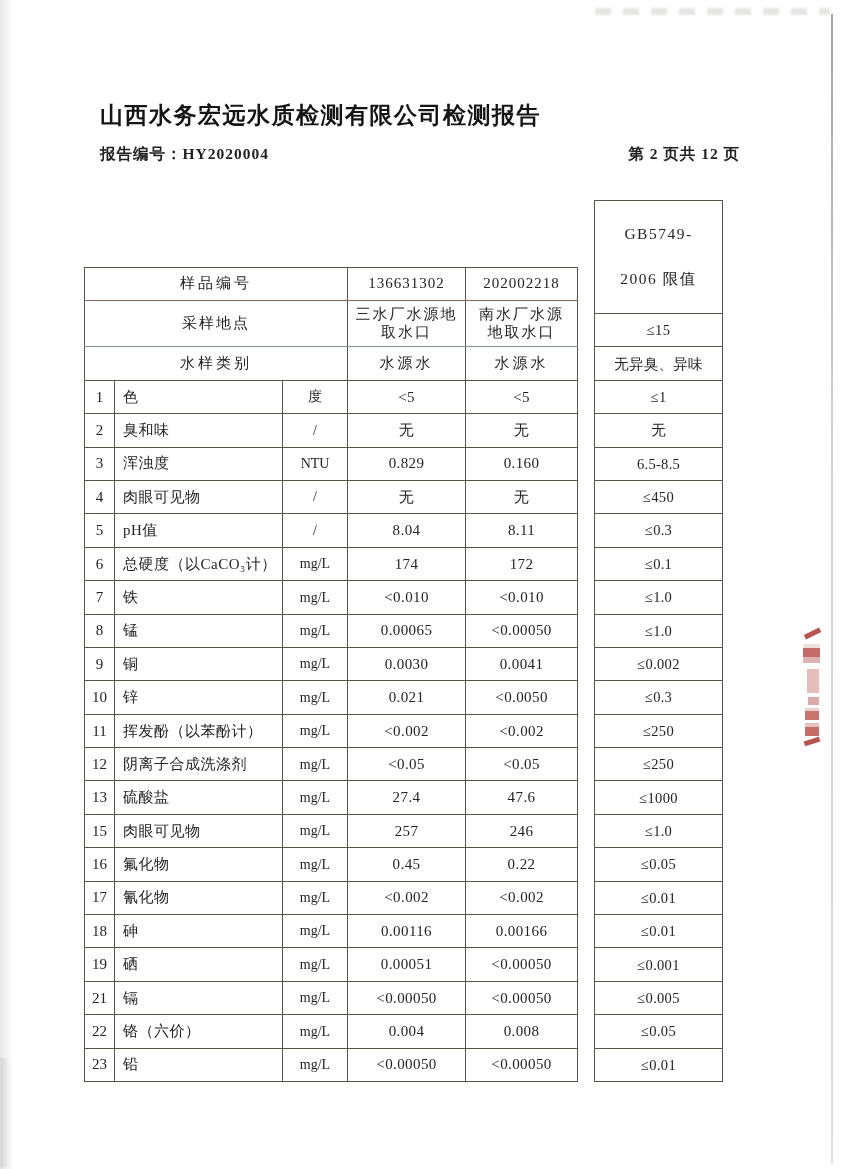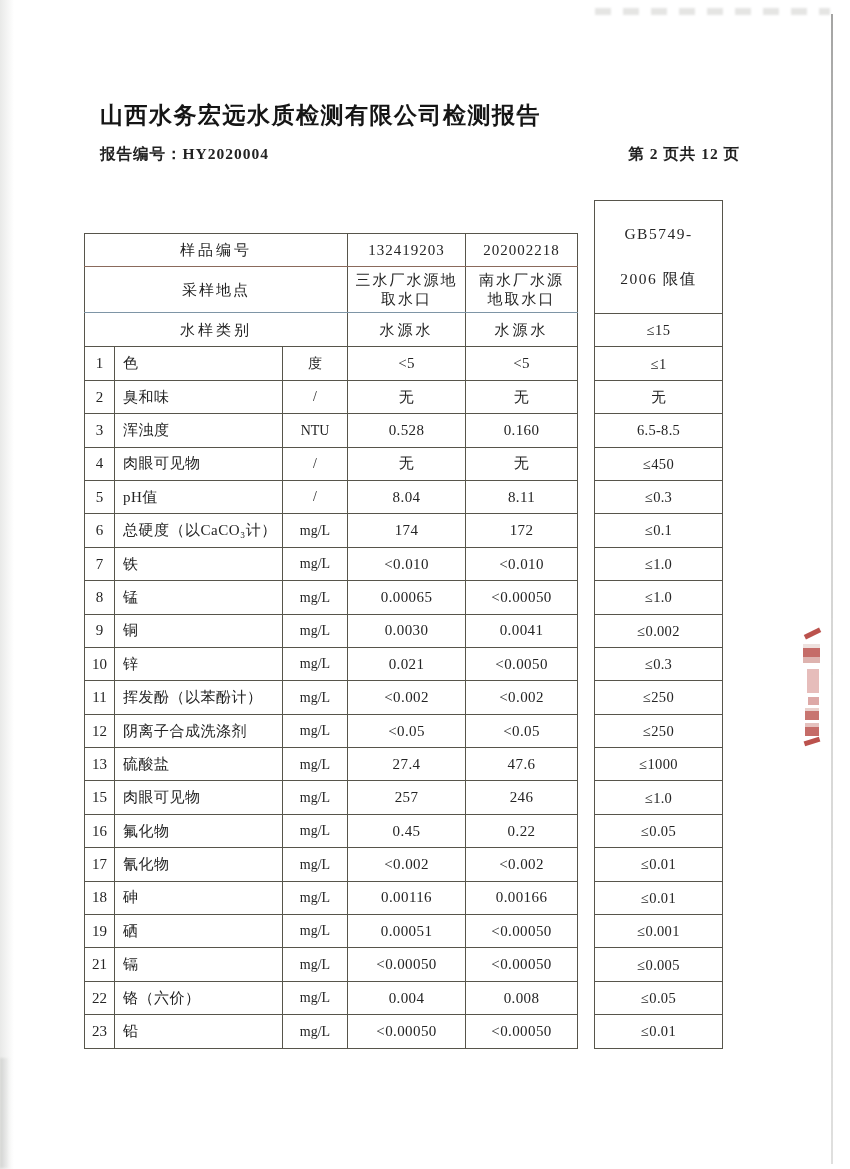--- a/index.html
+++ b/index.html
@@ -123,21 +123,21 @@
     <colgroup>
       <col class="c-no">
         <col class="c-name">
         <col class="c-unit">
         <col class="c-s1">
         <col class="c-s2">
     </colgroup>
     <thead>
       <tr class="h1">
         <td colspan="3">样品编号</td>
-        <td class="num">132419203</td>
+        <td class="num">136631302</td>
         <td class="num">202002218</td>
       </tr>
       <tr class="h2">
         <td colspan="3">采样地点</td>
         <td>三水厂水源地
 取水口</td>
         <td>南水厂水源
 地取水口</td>
       </tr>
       <tr class="h3">
@@ -158,21 +158,21 @@
           <td>2</td>
           <td>臭和味</td>
           <td>/</td>
           <td>无</td>
           <td>无</td>
         </tr>
         <tr>
           <td>3</td>
           <td>浑浊度</td>
           <td>NTU</td>
-          <td>0.528</td>
+          <td>0.829</td>
           <td>0.160</td>
         </tr>
         <tr>
           <td>4</td>
           <td>肉眼可见物</td>
           <td>/</td>
           <td>无</td>
           <td>无</td>
         </tr>
         <tr>
@@ -302,20 +302,23 @@
   <table class="limit-table">
     <thead>
       <tr>
         <td class="limit-head">GB5749-
 2006 限值</td>
       </tr>
     </thead>
     <tbody>
         <tr>
           <td>≤15</td>
+        </tr>
+        <tr>
+          <td>无异臭、异味</td>
         </tr>
         <tr>
           <td>≤1</td>
         </tr>
         <tr>
           <td>无</td>
         </tr>
         <tr>
           <td>6.5-8.5</td>
         </tr>

